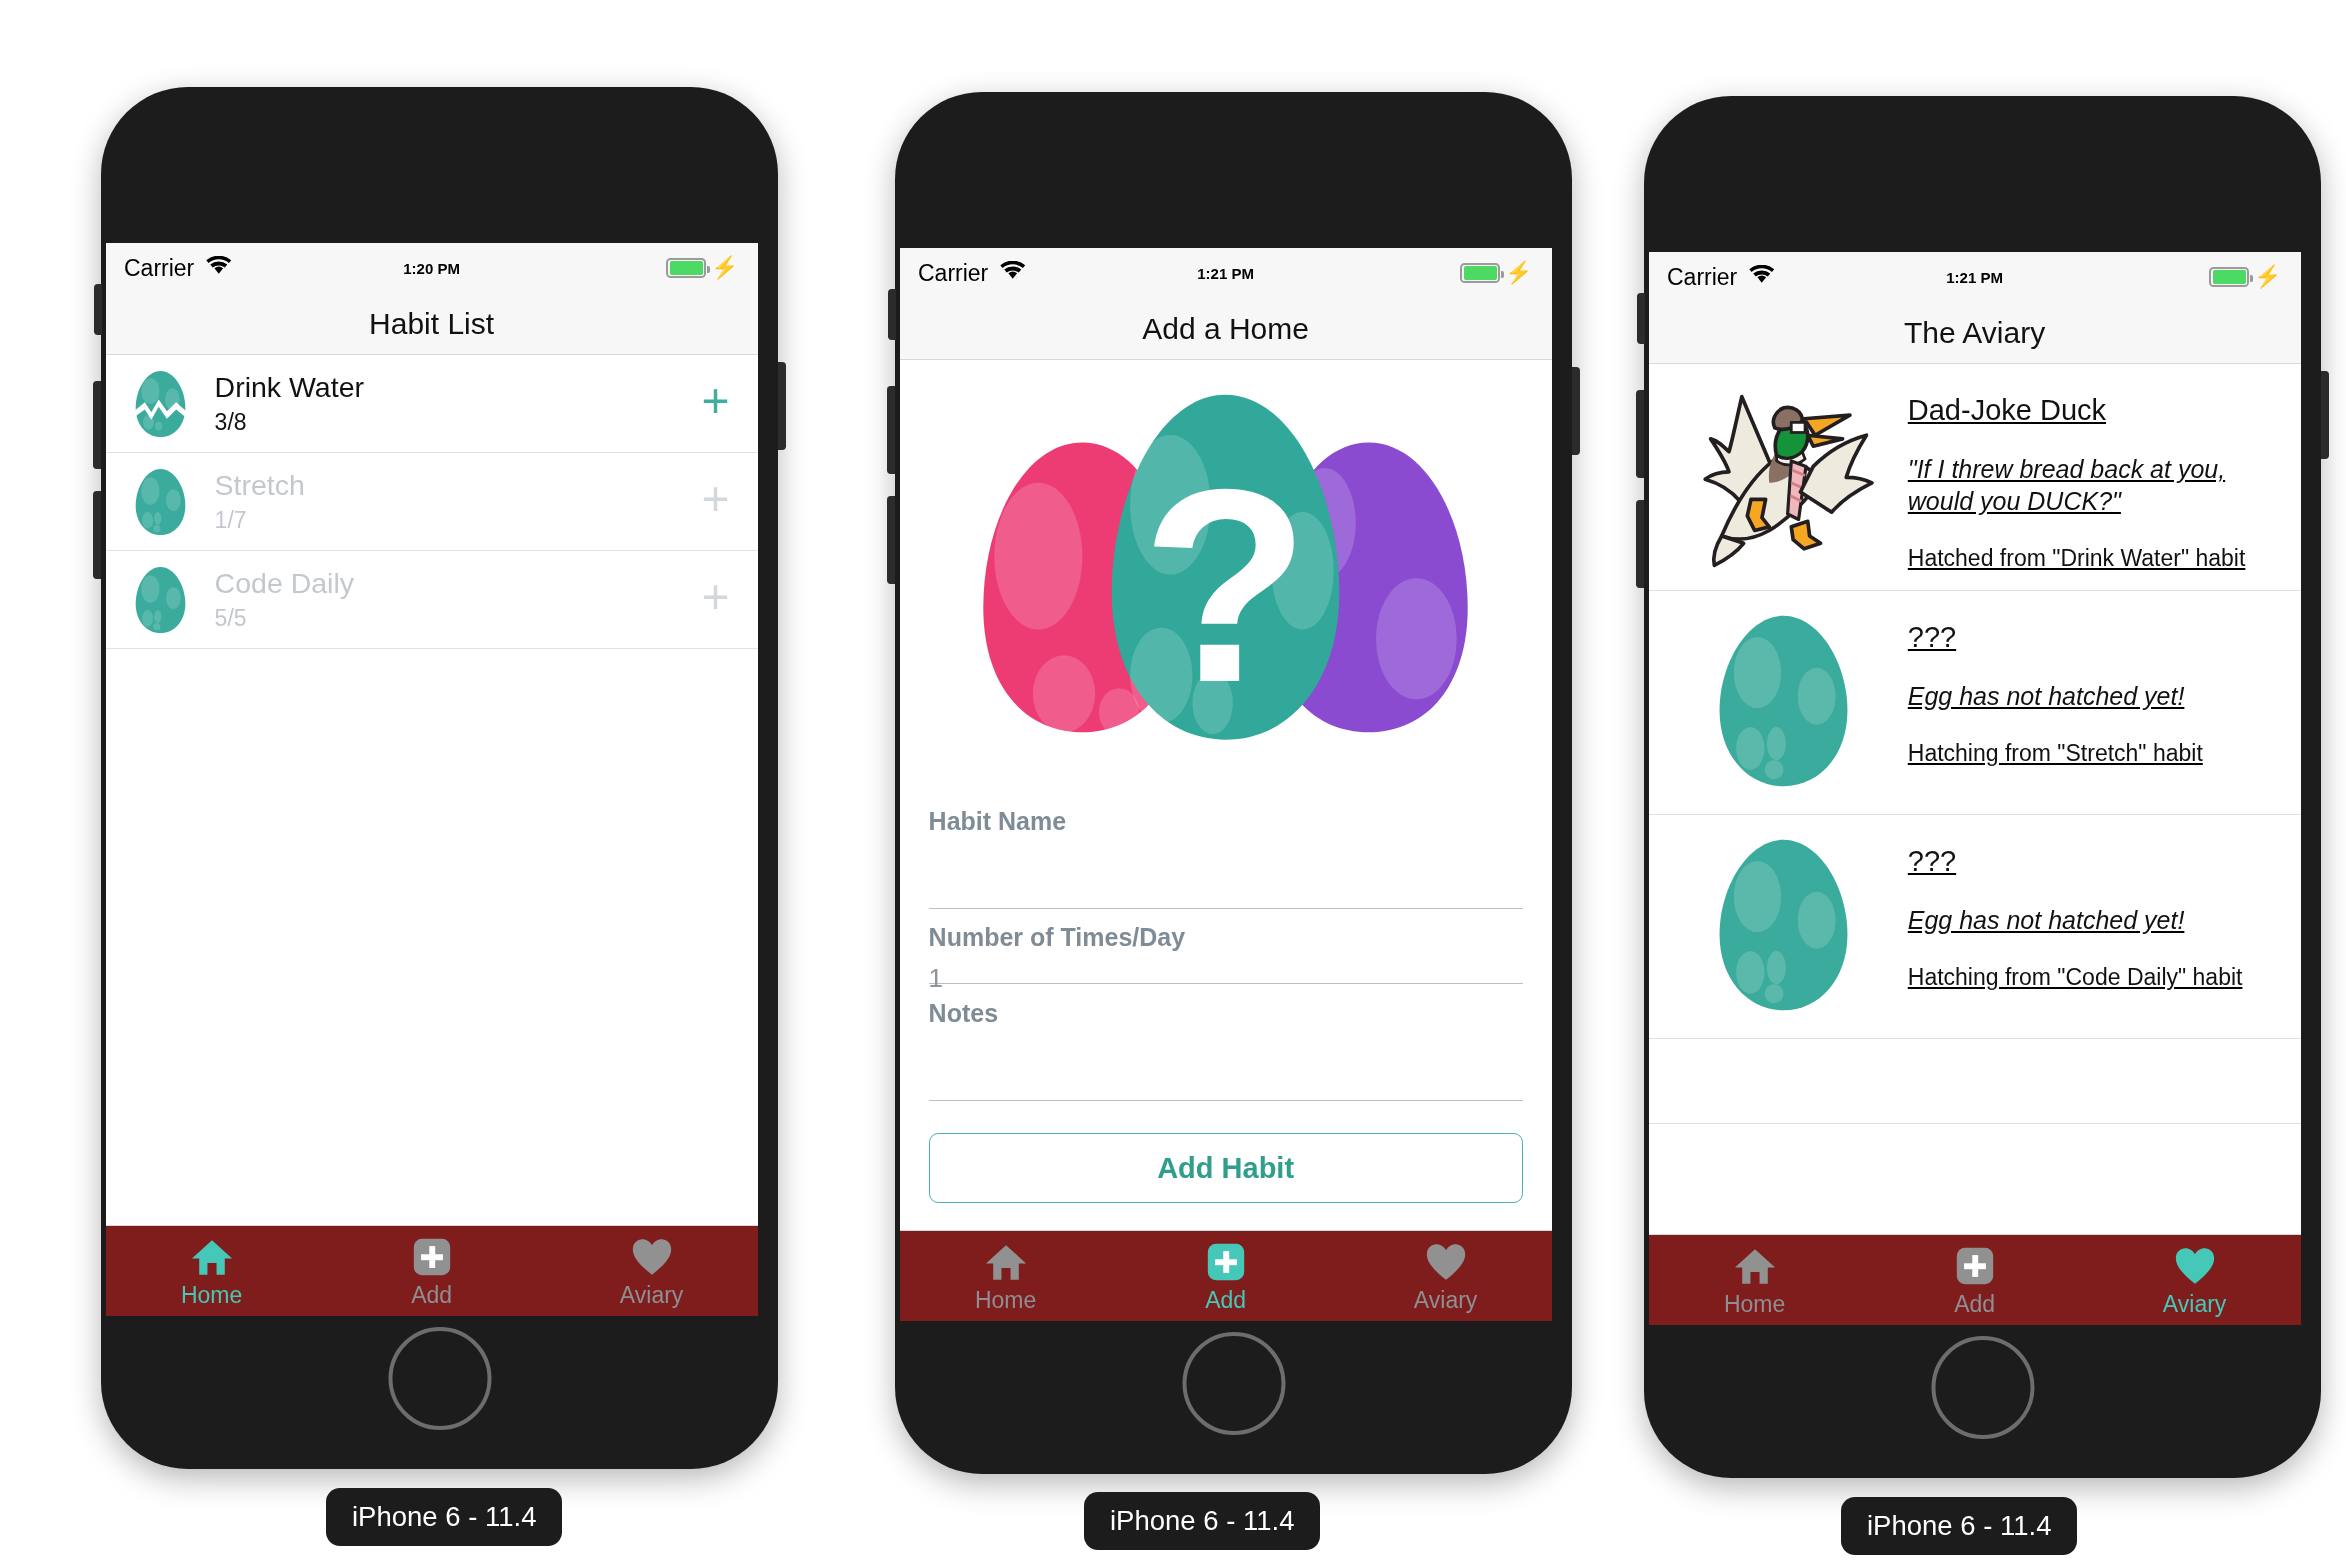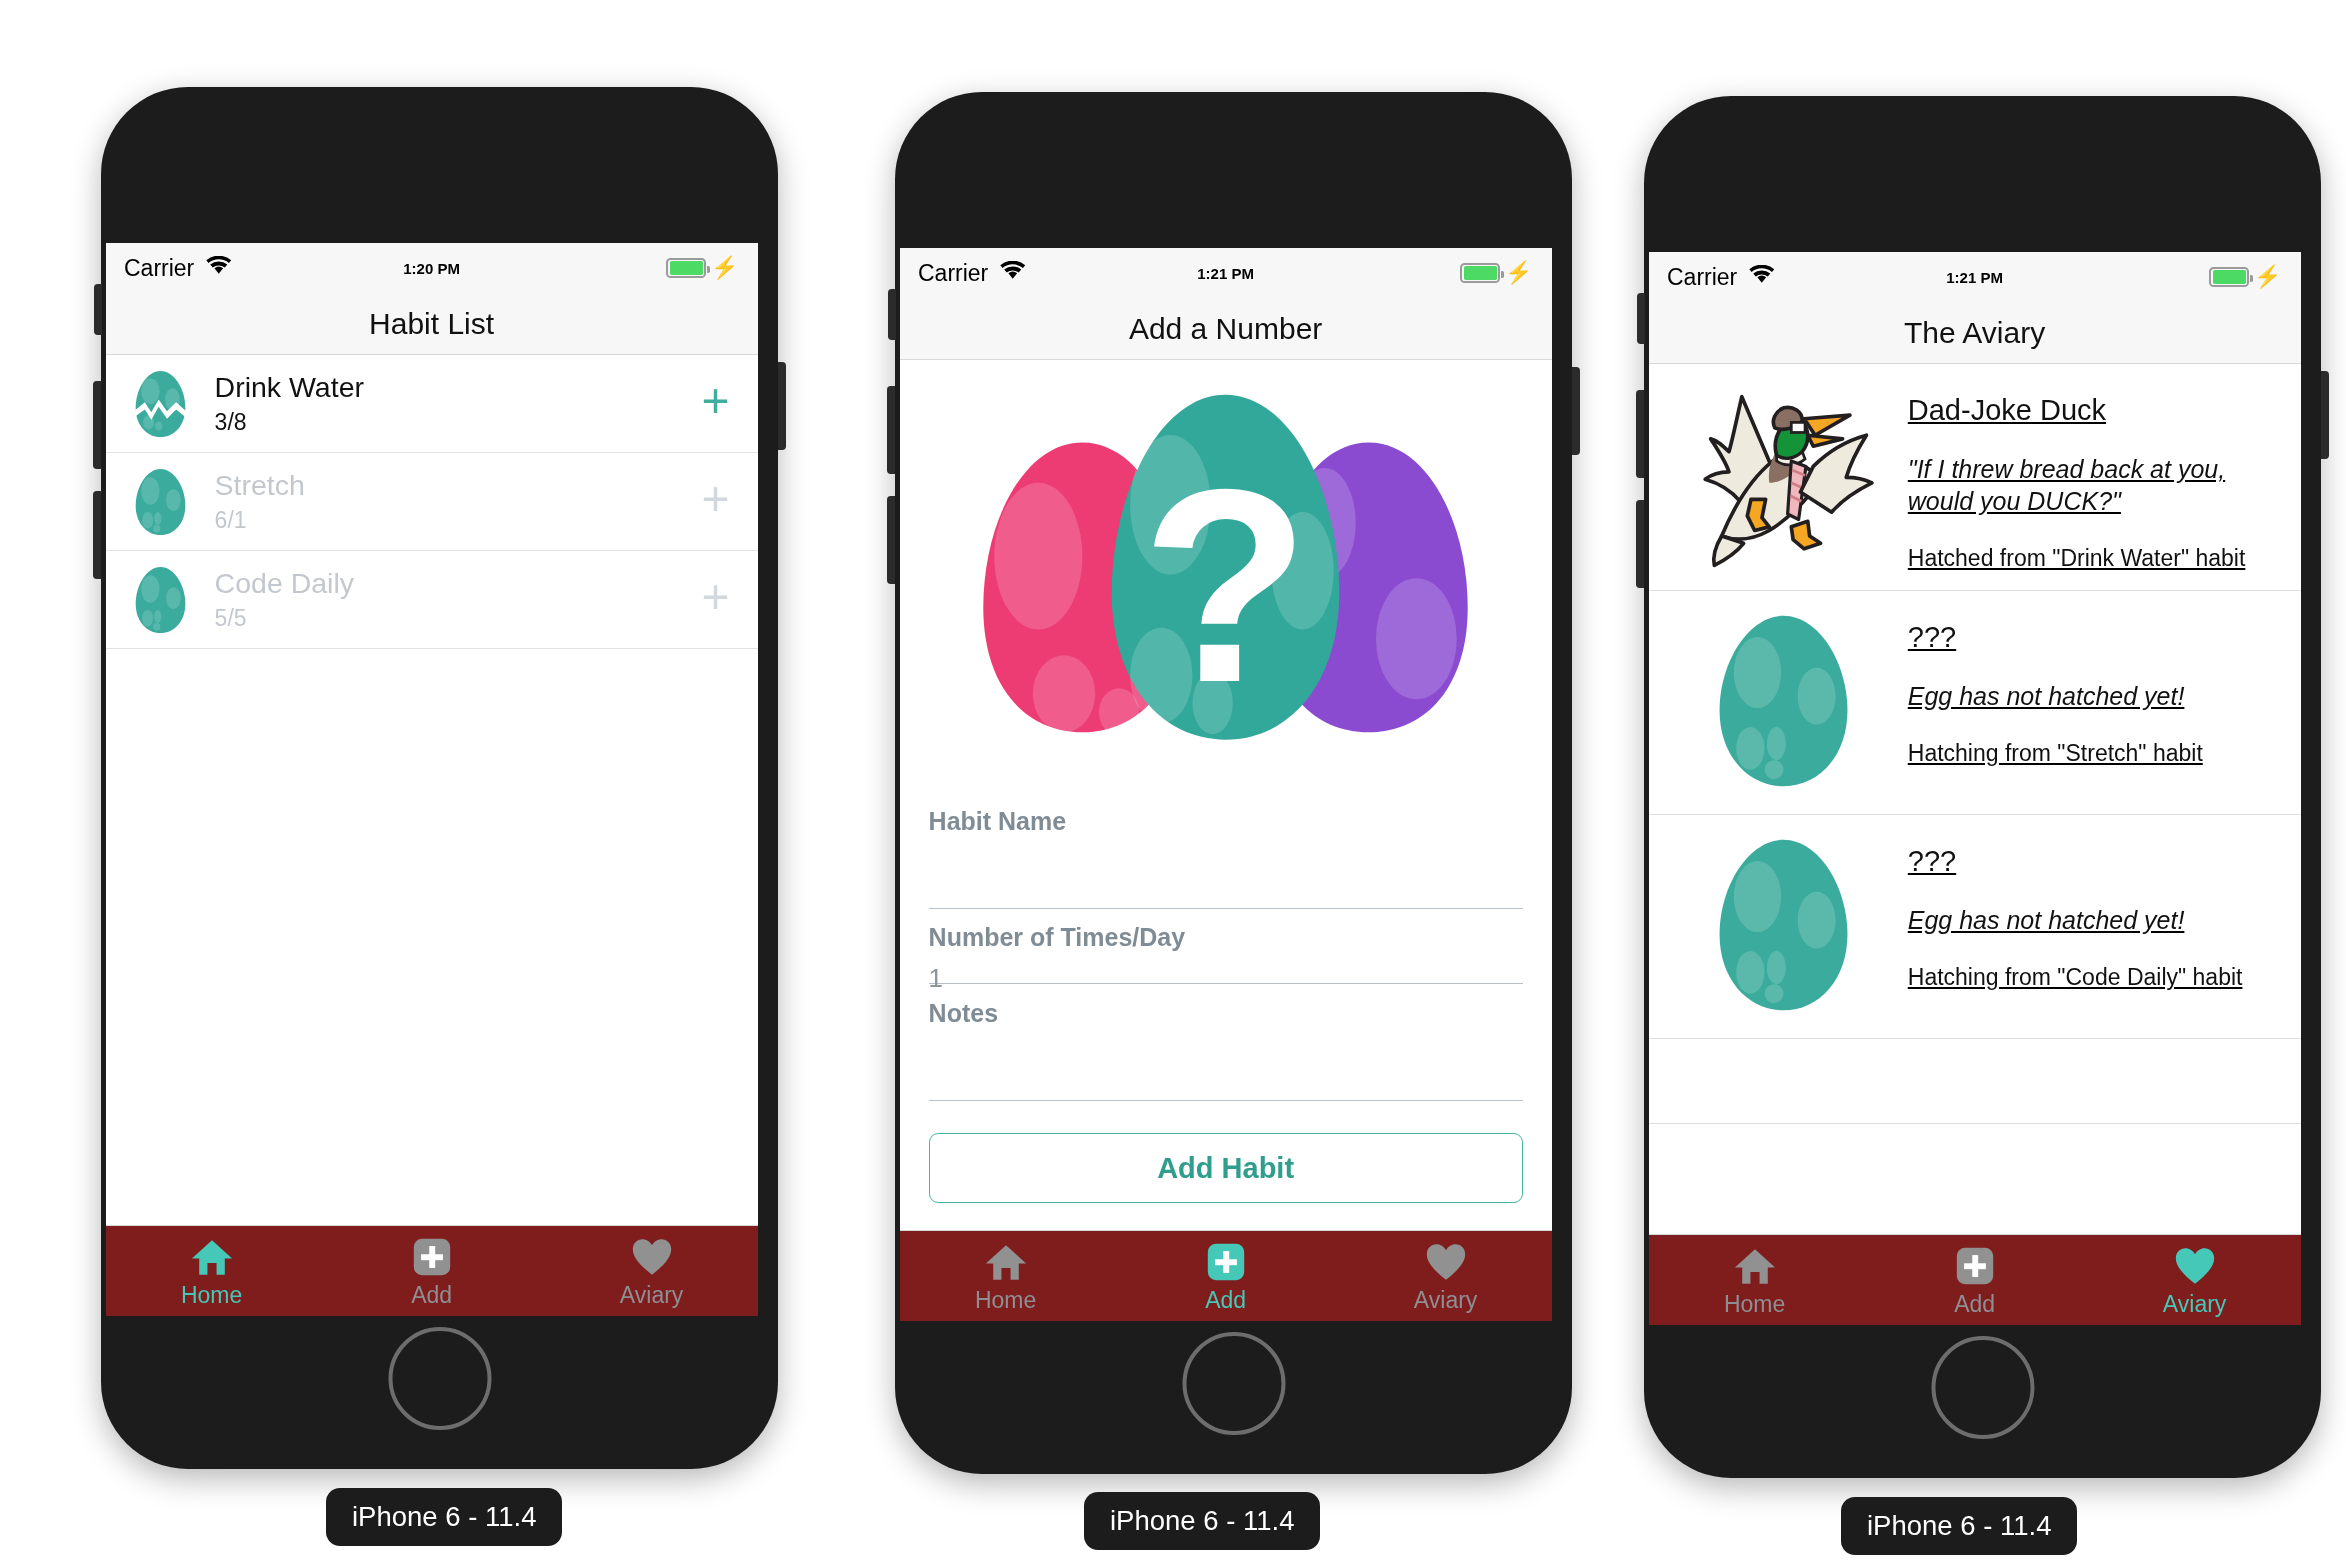--- a/index.html
+++ b/index.html
@@ -266,21 +266,21 @@
               <path d="M31 2 C46 2 58 22 58 42 C58 61 46 74 31 74 C16 74 4 61 4 42 C4 22 16 2 31 2 Z" fill="#3aab9c"></path>
               <ellipse cx="20" cy="26" rx="10" ry="15" fill="#ffffff" opacity="0.16"></ellipse>
               <ellipse cx="45" cy="36" rx="8" ry="12" fill="#ffffff" opacity="0.16"></ellipse>
               <ellipse cx="17" cy="58" rx="6" ry="9" fill="#ffffff" opacity="0.16"></ellipse>
               <ellipse cx="28" cy="56" rx="4" ry="7" fill="#ffffff" opacity="0.16"></ellipse>
               <ellipse cx="27" cy="67" rx="4" ry="4" fill="#ffffff" opacity="0.16"></ellipse>
             </svg>
           </span>
           <div class="habit-texts">
             <div class="habit-name">Stretch</div>
-            <div class="habit-count">6/1</div>
+            <div class="habit-count">1/7</div>
           </div>
           <div class="plus-btn dim">+</div>
         </div>
 
         <div class="habit-row dim">
           <span>
             <svg class="egg-sm" viewBox="0 0 62 76">
               <path d="M31 2 C46 2 58 22 58 42 C58 61 46 74 31 74 C16 74 4 61 4 42 C4 22 16 2 31 2 Z" fill="#3aab9c"></path>
               <ellipse cx="20" cy="26" rx="10" ry="15" fill="#ffffff" opacity="0.16"></ellipse>
               <ellipse cx="45" cy="36" rx="8" ry="12" fill="#ffffff" opacity="0.16"></ellipse>
@@ -351,21 +351,21 @@
         <div class="sb-center">1:21 PM</div>
         <div class="sb-right">
           <span class="battery">
               <i></i>
             </span>
           <span class="bolt">⚡</span>
         </div>
       </div>
 
       <div class="navbar">
-        <div class="title">Add a Number</div>
+        <div class="title">Add a Home</div>
       </div>
 
       <div class="content">
 
         <div class="eggs-hero">
           <span>
             <svg width="551" height="367" viewBox="0 0 300 200">
 
               <g>
                 <path d="M72 28 C104 28 126 72 126 118 C126 160 104 186 72 186 C40 186 18 160 18 118 C18 72 40 28 72 28 Z" fill="#ed3b74"></path>

